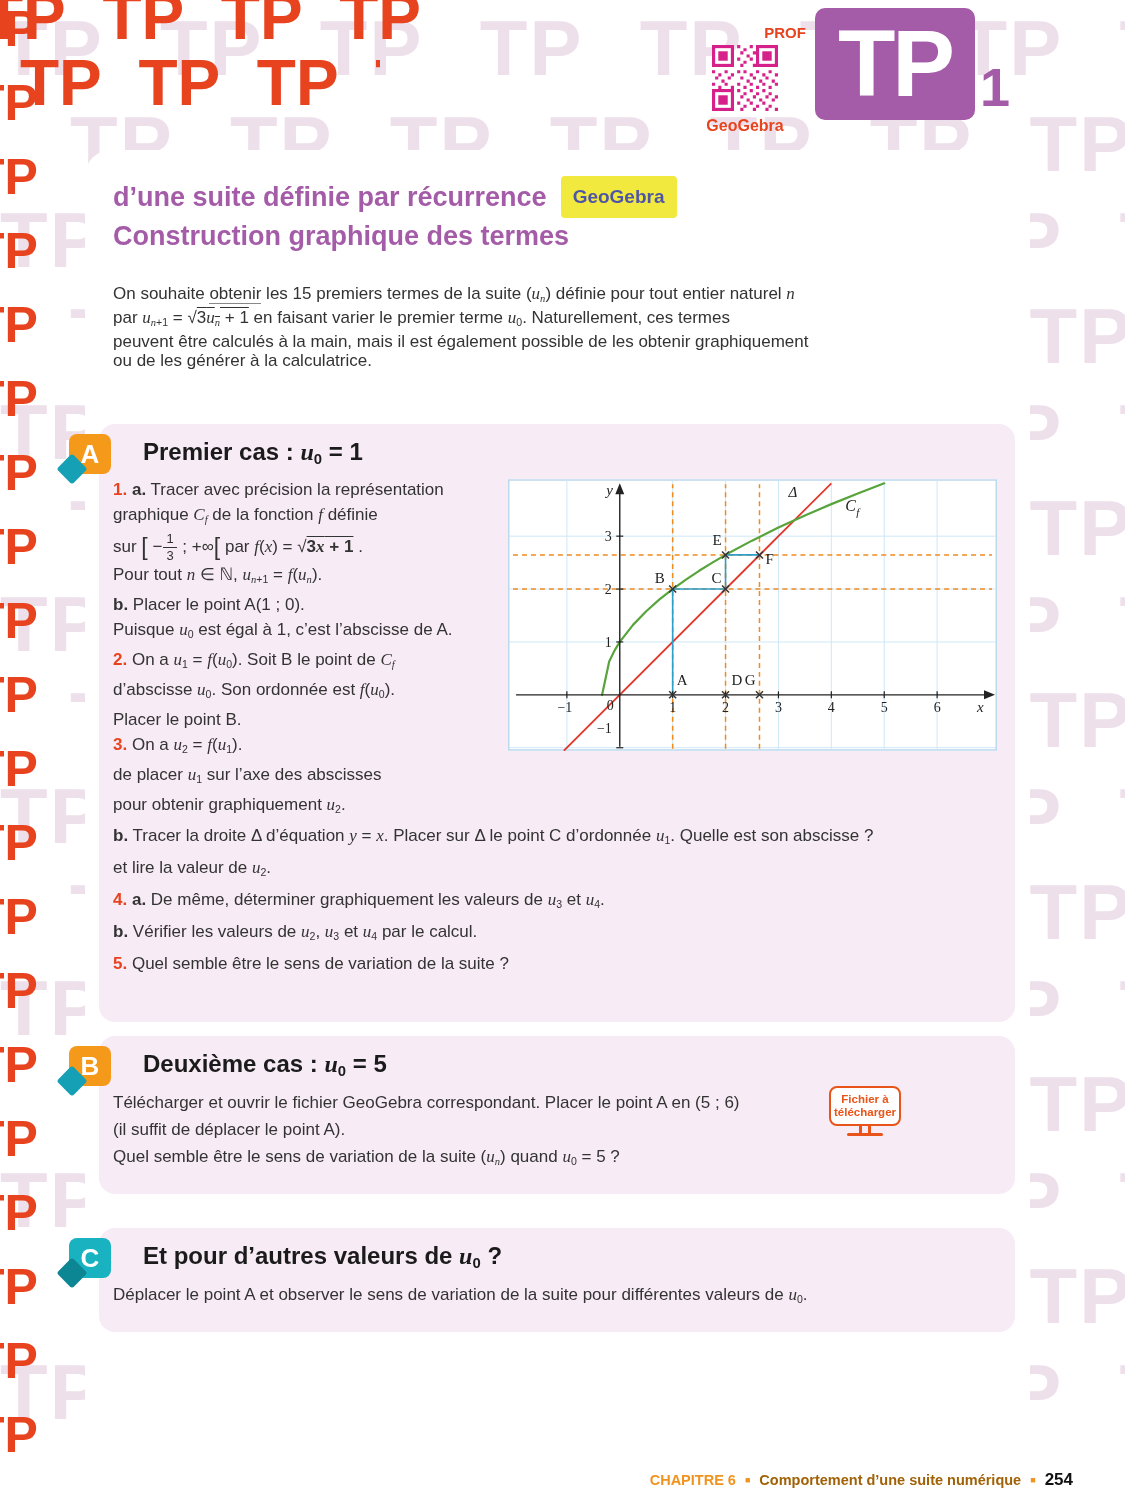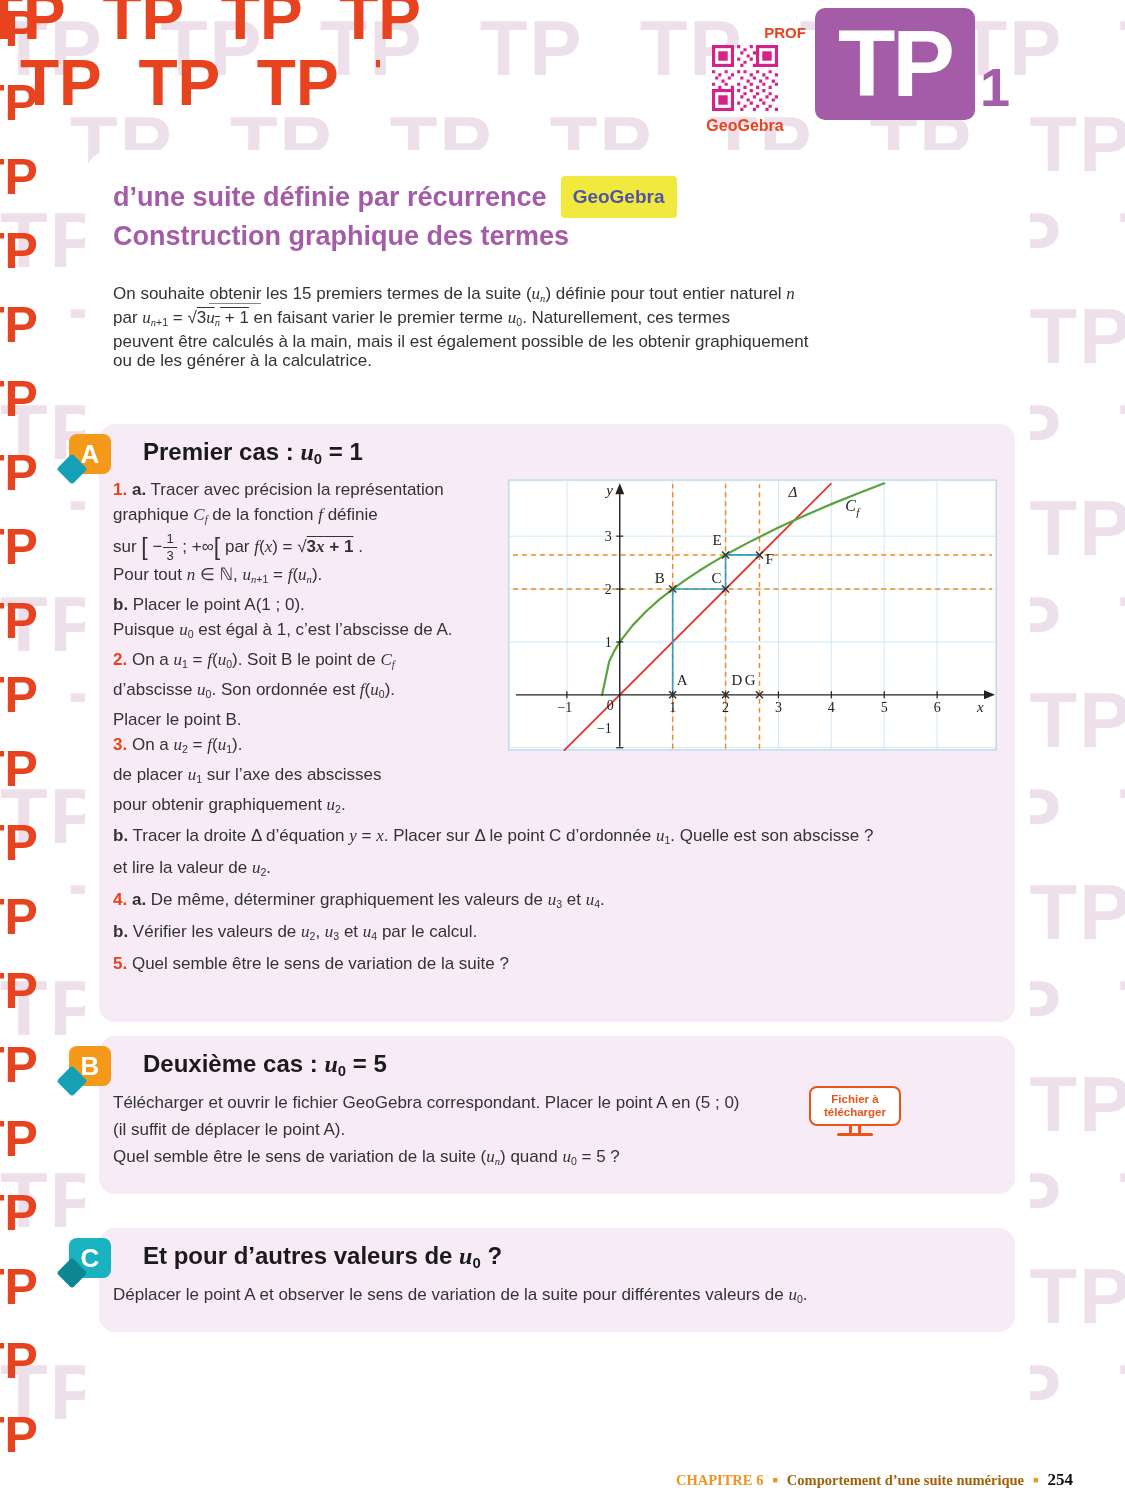--- a/index.html
+++ b/index.html
@@ -65,30 +65,30 @@
   .sec-head{margin:14px 0 0 44px;font-size:24px;font-weight:800;color:#1b1b1b;}
   .sec-body{padding:10px 18px 0 14px;font-size:17px;line-height:25px;}
   .sec-body .line{min-height:25px;}
   .sec-body .fline{line-height:27px;}
   .graph-wrap{float:right;width:489px;height:272px;margin:2px 0 12px 14px;background:#fff;}
   .graph{display:block;width:100%;height:100%;}
   .graph text{font-family:"Liberation Serif",serif;fill:#222;}
   .gt-it{font-style:italic;}
 
   
-  .dl{position:absolute;right:114px;top:50px;width:92px;text-align:center;z-index:3;cursor:pointer;}
+  .dl{position:absolute;right:114px;top:50px;width:72px;text-align:center;z-index:3;cursor:pointer;}
   .dl-screen{border:2px solid #e8541a;border-radius:8px;padding:5px 3px;font-size:11.5px;
        line-height:13px;font-weight:bold;color:#e8541a;background:#fff;}
   .dl-stand{width:12px;height:7px;border-left:3px solid #e8541a;border-right:3px solid #e8541a;
        margin:0 auto;box-sizing:border-box;}
   .dl-base{width:36px;height:3px;background:#e8541a;margin:0 auto;border-radius:2px;}
 
   
   .footer{position:absolute;right:52px;bottom:10px;z-index:2;display:flex;align-items:center;
-       gap:9px;font-size:14.5px;font-family:Liberation Serif, serif;}
+       gap:9px;font-size:14.5px;}
   .f-chap{color:#f0941f;font-weight:bold;}
   .f-sep{color:#f0941f;font-size:9px;}
   .f-book{color:#a16207;font-weight:bold;}
   .f-page{color:#111;font-weight:800;font-size:17px;}
 </style>
 </head>
 <body>
 
 <div class="page">
 
@@ -264,21 +264,21 @@
       <div class="fline"><span class="num">4.</span> <b>a.</b> De même, déterminer graphiquement les valeurs de <i>u</i><sub>3</sub> et <i>u</i><sub>4</sub>.</div>
       <div class="fline"><b>b.</b> Vérifier les valeurs de <i>u</i><sub>2</sub>, <i>u</i><sub>3</sub> et <i>u</i><sub>4</sub> par le calcul.</div>
       <div class="fline"><span class="num">5.</span> Quel semble être le sens de variation de la suite ?</div>
     </div>
   </div>
 
   <div class="sec secB">
     <div class="tab orange">B</div>
     <div class="sec-head">Deuxième cas : <i>u</i><sub>0</sub> = 5</div>
     <div class="sec-body">
-      <div class="fline">Télécharger et ouvrir le fichier GeoGebra correspondant. Placer le point A en (5 ; 0)</div>
+      <div class="fline">Télécharger et ouvrir le fichier GeoGebra correspondant. Placer le point A en (5 ; 6)</div>
       <div class="fline">(il suffit de déplacer le point A).</div>
       <div class="fline">Quel semble être le sens de variation de la suite (<i>u<sub>n</sub></i>) quand <i>u</i><sub>0</sub> = 5 ?</div>
     </div>
     <div class="dl">
       <div class="dl-screen">Fichier à<br>télécharger</div>
       <div class="dl-stand"></div>
       <div class="dl-base"></div>
     </div>
   </div>
 

